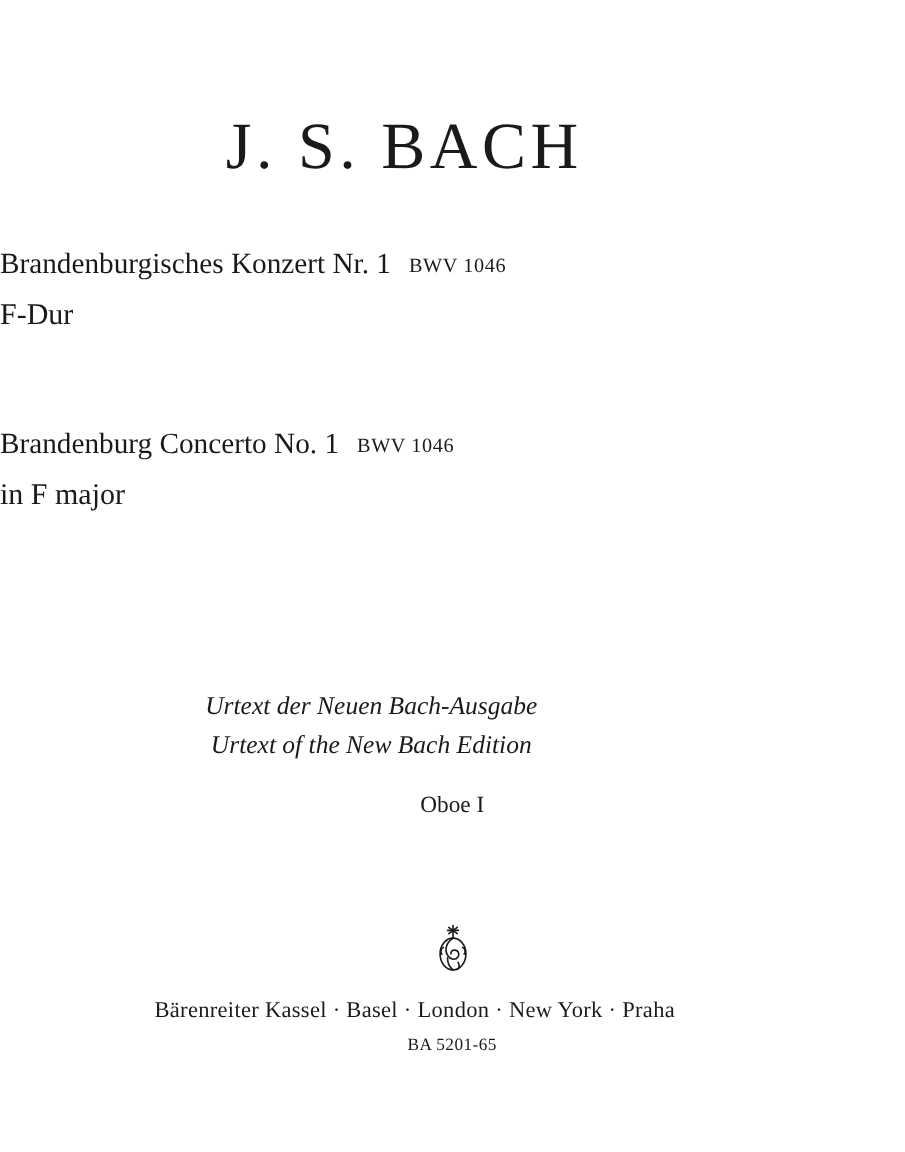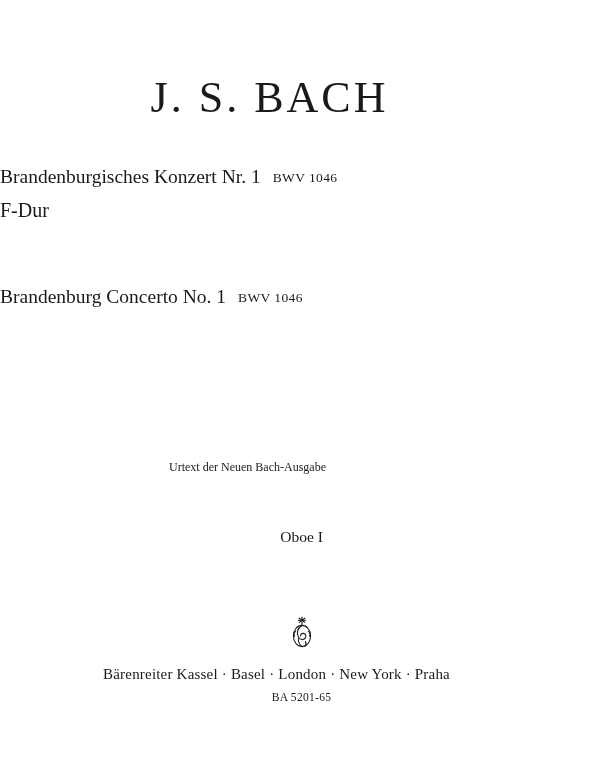--- a/index.html
+++ b/index.html
@@ -68,22 +68,23 @@
     margin-top: 8px;
   }
 
   
   .urtext {
     position: absolute;
     left: 0;
     width: 495px;
     text-align: center;
     top: 458px;
-    font-size: 12px;
+    font-size: 17px;
     line-height: 1.55;
+    font-style: italic;
   }
 
   
   .part {
     position: absolute;
     left: 0;
     width: 603px;
     text-align: center;
     top: 528px;
     font-size: 15.5px;
@@ -130,24 +131,26 @@
     <span class="title-line">
       <span class="title-main">Brandenburgisches Konzert Nr. 1</span><span class="bwv">BWV 1046</span>
     </span>
     <span class="key-line">F-Dur</span>
   </div>
 
   <div class="title-block title-en">
     <span class="title-line">
       <span class="title-main">Brandenburg Concerto No. 1</span><span class="bwv">BWV 1046</span>
     </span>
+    <span class="key-line">in F major</span>
   </div>
 
   <div class="urtext">
     <div>Urtext der Neuen Bach-Ausgabe</div>
+    <div>Urtext of the New Bach Edition</div>
   </div>
 
   <div class="part">Oboe I</div>
 
   <div class="logo">
     <svg width="40" height="40" viewBox="0 0 40 40" aria-hidden="true">
       <g fill="none" stroke="#1a1a1a" stroke-width="1.1" stroke-linecap="round">
         <path d="M20 3 L20 11"></path>
         <path d="M16.4 6.2 L23.6 6.2"></path>
         <path d="M17.2 4.2 L22.8 8.4"></path>

